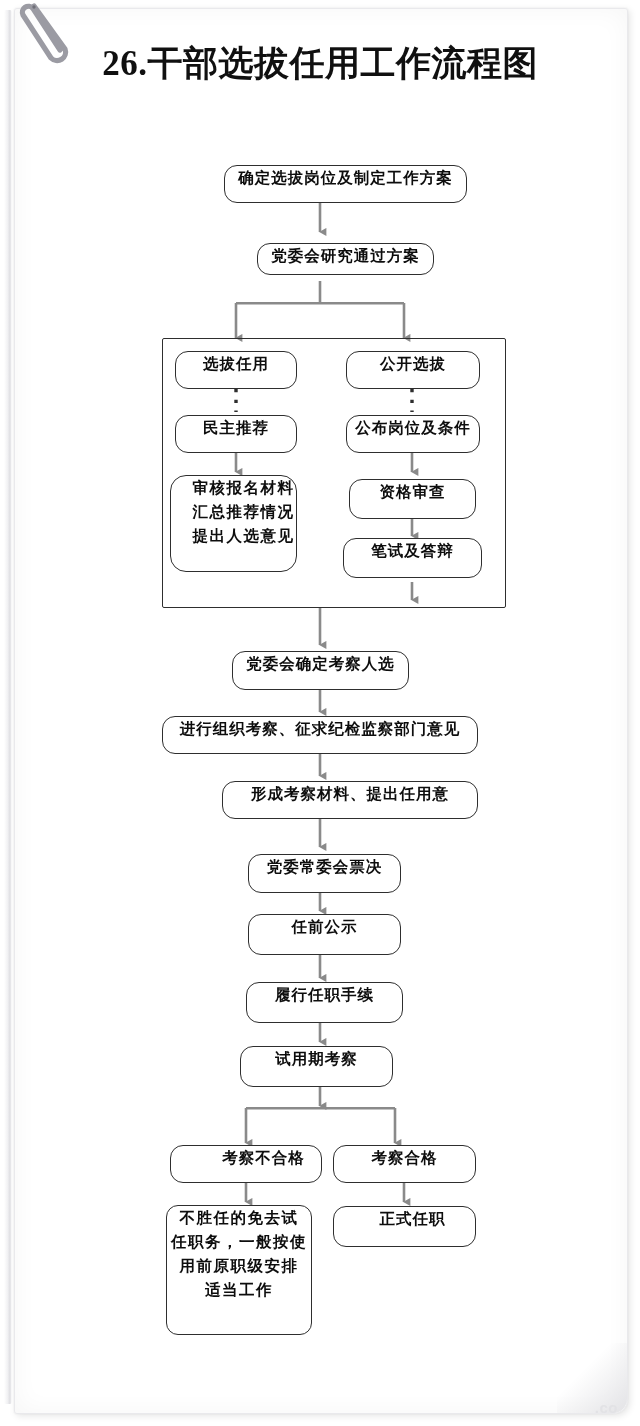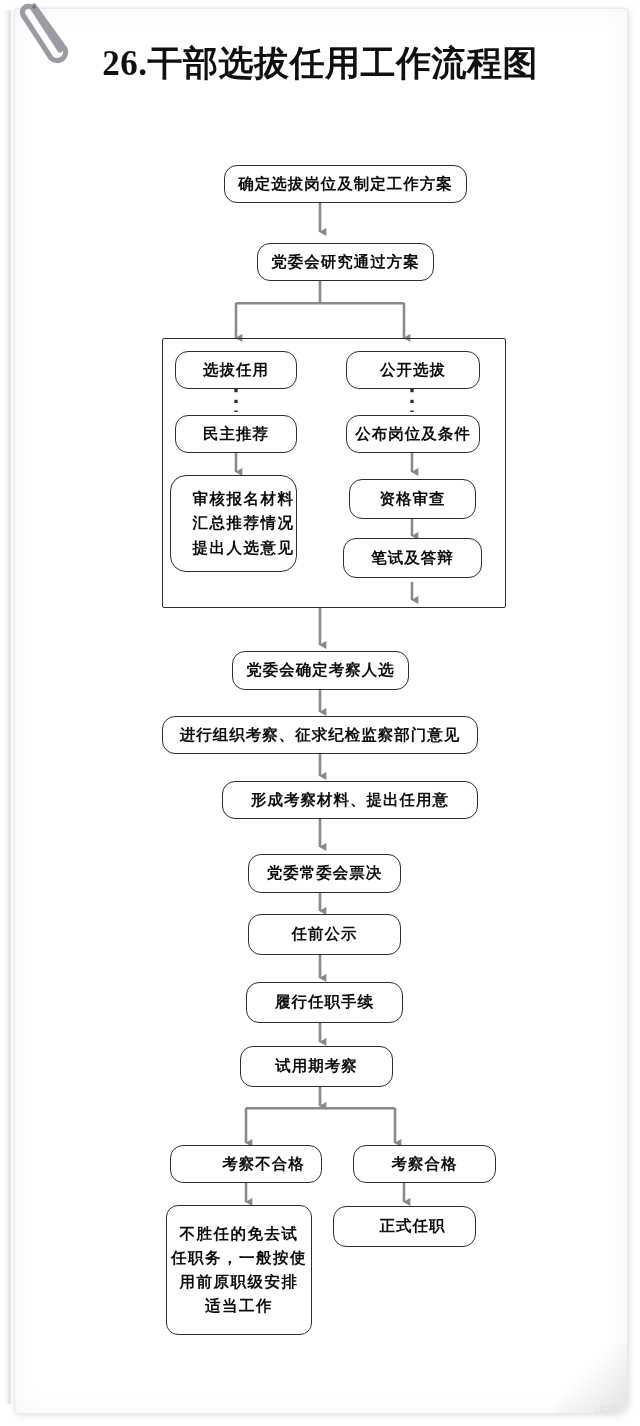--- a/index.html
+++ b/index.html
@@ -67,21 +67,20 @@
   
   .node{
     position:absolute;
     box-sizing:border-box;
     border:1.6px solid #2e2e2e;
     border-radius:13px;
     background:#fff;
     display:flex;
     flex-direction:column;
     align-items:center;
-    justify-content:center;
     color:#0d0d0d;
     font-family:"Liberation Serif","DejaVu Serif",serif;
     font-size:15.5px;
     font-weight:700;
     letter-spacing:1px;
     line-height:1.55;
     text-align:center;
     white-space:nowrap;
   }
   .node.multi{ border-radius:16px; letter-spacing:1.5px; }
@@ -167,21 +166,21 @@
       <line x1="412" y1="389" x2="412" y2="412"></line>
     </g>
   </svg>
 
   <div id="group-frame" style="left:162px;top:338px;width:344px;height:270px;"></div>
 
   <div class="node" style="left:224px;top:165px;width:243px;height:38px;">
     <span class="ln">确定选拔岗位及制定工作方案</span>
   </div>
 
-  <div class="node" style="left:257px;top:243px;width:177px;height:38px;">
+  <div class="node" style="left:257px;top:243px;width:177px;height:32px;">
     <span class="ln">党委会研究通过方案</span>
   </div>
 
   <div class="node" style="left:175px;top:351px;width:122px;height:38px;">
     <span class="ln">选拔任用</span>
   </div>
 
   <div class="node" style="left:346px;top:351px;width:134px;height:38px;">
     <span class="ln">公开选拔</span>
   </div>
@@ -233,21 +232,21 @@
   </div>
 
   <div class="node" style="left:240px;top:1046px;width:153px;height:41px;">
     <span class="ln">试用期考察</span>
   </div>
 
   <div class="node" style="left:170px;top:1145px;width:152px;height:38px;padding-left:35px;">
     <span class="ln">考察不合格</span>
   </div>
 
-  <div class="node" style="left:333px;top:1145px;width:143px;height:38px;margin-left:20px;">
+  <div class="node" style="left:333px;top:1145px;width:143px;height:38px;">
     <span class="ln">考察合格</span>
   </div>
 
   <div class="node multi" style="left:166px;top:1205px;width:146px;height:130px;border-radius:12px;">
     <span class="ln">不胜任的免去试</span>
     <span class="ln">任职务，一般按使</span>
     <span class="ln">用前原职级安排</span>
     <span class="ln">适当工作</span>
   </div>
 

